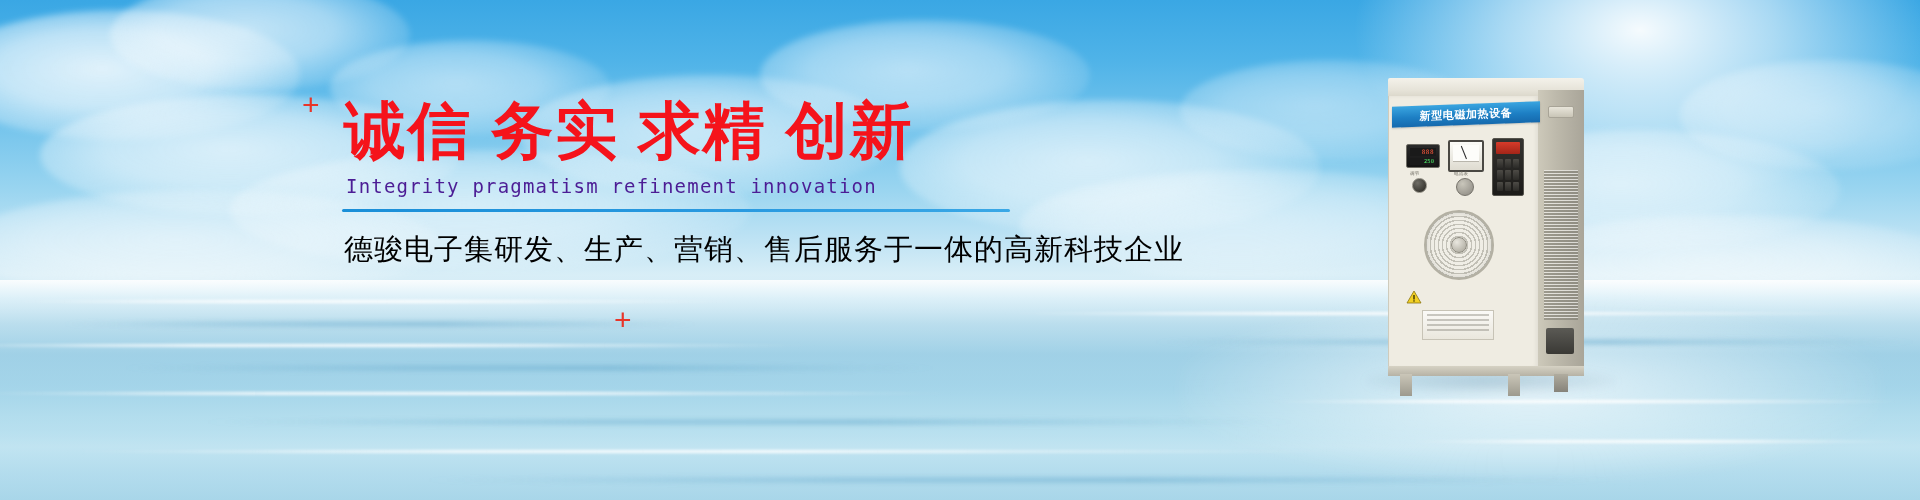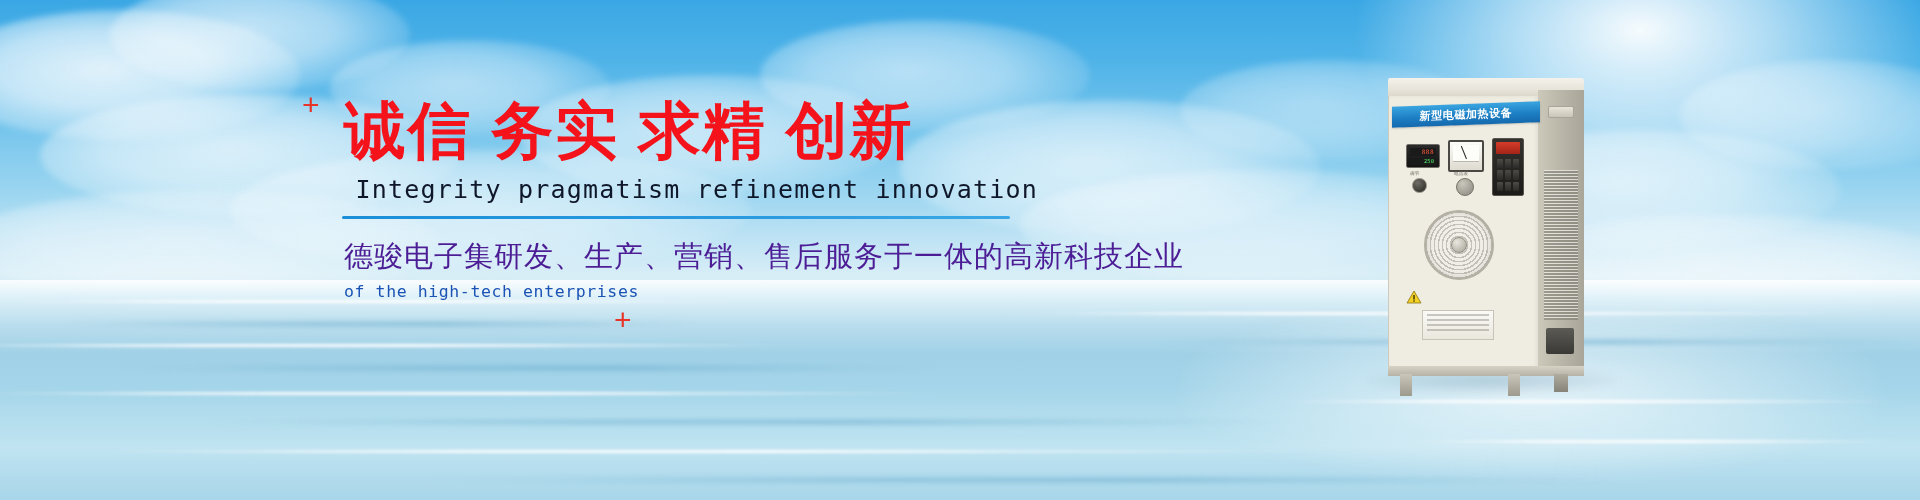--- a/index.html
+++ b/index.html
@@ -101,41 +101,40 @@
     font-size:62px;
     font-weight:700;
     color:#f5131b;
     letter-spacing:2px;
     line-height:1.12;
     white-space:nowrap;
     margin-left:6px;
   }
   .headline-en {
     font-family:"DejaVu Sans Mono","Liberation Mono",monospace;
-    font-size:25px;
-    color:#0f172a;
+    font-size:19px;
+    color:#4c1d95;
     letter-spacing:1.2px;
     margin-top:10px;
     margin-left:8px;
     white-space:nowrap;
-    text-align:right;
   }
 
   .divider {
     margin-top:12px;
     margin-left:4px;
     width:668px; height:3px;
     background:linear-gradient(90deg,#1a8fd8 0%, #2a9ae0 60%, #3aa8e6 100%);
     border-radius:2px;
   }
 
   .sub-cn {
     font-family:"Liberation Serif","DejaVu Serif",serif;
     font-size:29px;
-    color:#4c1d95;
+    color:#000000;
     letter-spacing:1px;
     margin-top:18px;
     margin-left:6px;
     white-space:nowrap;
   }
   .sub-en {
     font-family:"DejaVu Sans Mono","Liberation Mono",monospace;
     font-size:16.5px;
     color:#1b53b4;
     letter-spacing:0.6px;
@@ -383,21 +382,20 @@
   <div class="wave" style="left:1400px; top:440px; width:520px;"></div>
 
   <div class="plus plus-top">+</div>
   <div class="plus plus-bottom">+</div>
 
   <div class="copy">
     <div class="headline">诚信 务实 求精 创新</div>
     <div class="headline-en">Integrity  pragmatism  refinement  innovation</div>
     <div class="divider"></div>
     <div class="sub-cn">德骏电子集研发、生产、营销、售后服务于一体的高新科技企业</div>
-    <div class="sub-en" style="margin-top:0;">of the high-tech enterprises</div>
   </div>
 
   <div class="m-shadow"></div>
   <div class="machine">
     <div class="m-top"></div>
     <div class="m-side"></div>
     <div class="m-vents"></div>
     <div class="m-sidebox"></div>
     <div class="m-sidebox2"></div>
     <div class="m-body"></div>

